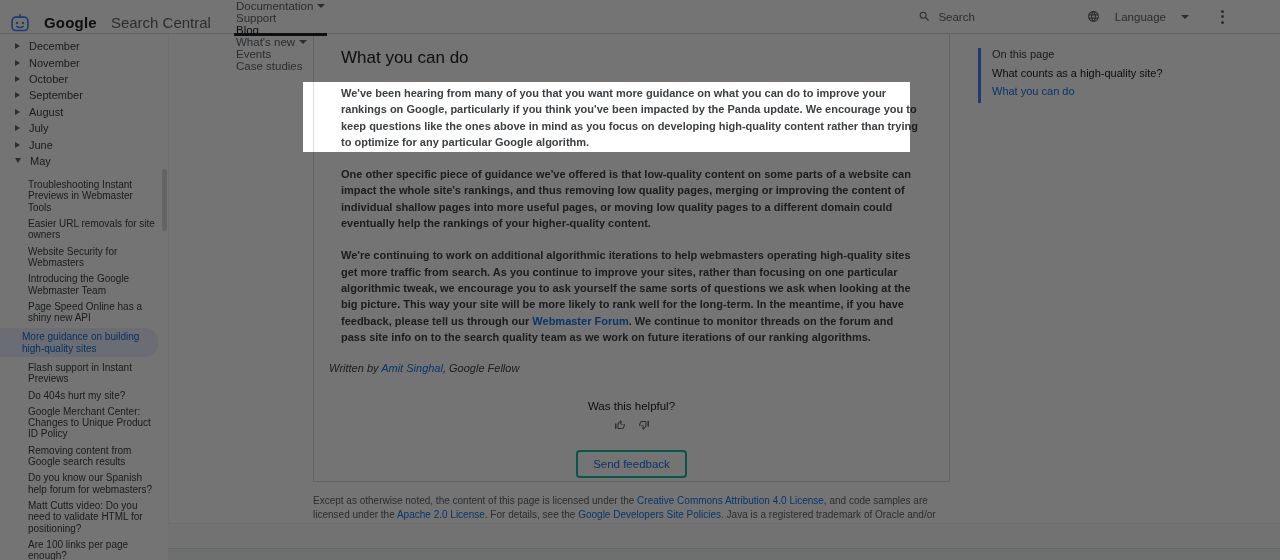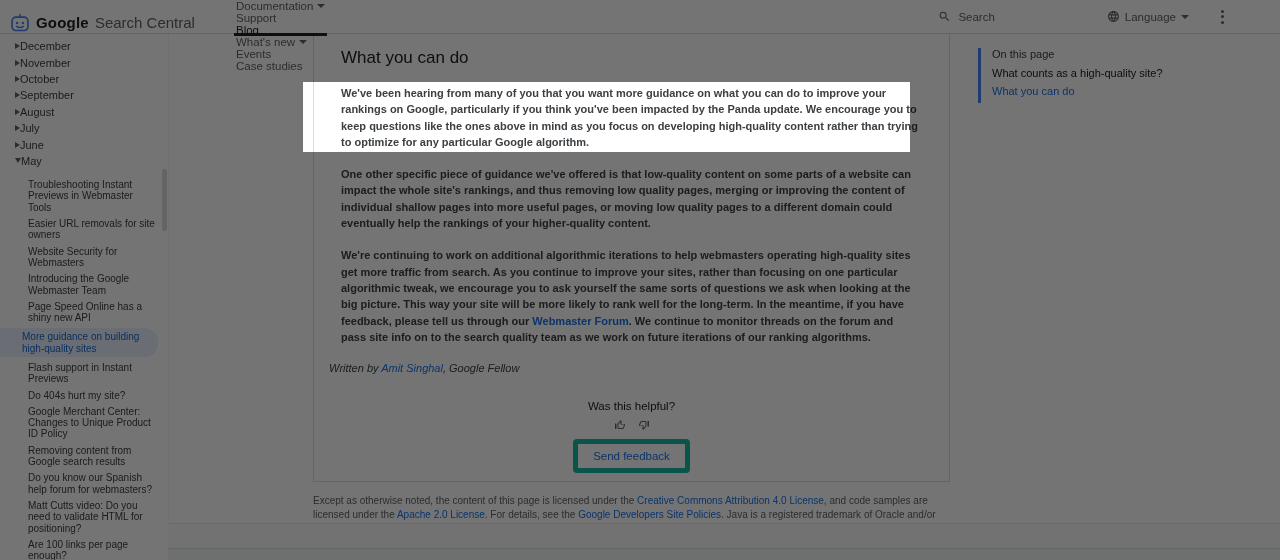--- a/index.html
+++ b/index.html
@@ -2,41 +2,41 @@
 <html><head>
 <meta charset="utf-8">
 <style>
   html,body{margin:0;padding:0;}
   body{font-family:"Liberation Sans",sans-serif;}
   #app{position:relative;width:1280px;height:560px;background:#fff;overflow:hidden;}
 
   
   .header{position:absolute;top:0;left:0;right:0;height:33px;background:#fff;
     border-bottom:1px solid #dadce0;display:flex;align-items:center;z-index:5;}
-  .logo{display:flex;align-items:center;gap:6px;padding-left:10px;width:212px;cursor:pointer;margin-top:12px;}
+  .logo{display:flex;align-items:center;gap:14px;padding-left:10px;width:212px;cursor:pointer;margin-top:12px;}
   .logo .brand{font-size:15px;font-weight:700;color:#202124;letter-spacing:.2px;}
   .logo .product{font-size:15px;color:#5f6368;}
   .tabs{display:flex;height:33px;flex-direction:column;}
   .tab{position:relative;display:flex;align-items:center;gap:4px;height:33px;
     padding:0 14px;font-size:11.5px;color:#5f6368;cursor:pointer;white-space:nowrap;}
   .tab.active{color:#202124;}
   .tab.active::after{content:"";position:absolute;left:12px;right:12px;bottom:0;height:3px;background:#202124;}
   .caret{width:0;height:0;border-top:4px solid currentColor;border-left:4px solid transparent;
     border-right:4px solid transparent;display:inline-block;}
   .hdr-right{margin-left:auto;display:flex;align-items:center;padding-right:52px;}
   .search-btn{display:flex;align-items:center;gap:7px;font-size:11.5px;color:#5f6368;cursor:pointer;}
-  .lang-btn{display:flex;align-items:center;gap:5px;font-size:11.5px;color:#5f6368;cursor:pointer;margin-left:112px;}
+  .lang-btn{display:flex;align-items:center;gap:15px;font-size:11.5px;color:#5f6368;cursor:pointer;margin-left:112px;}
   .kebab{display:flex;flex-direction:column;gap:2.5px;margin-left:28px;padding:4px;cursor:pointer;}
   .kebab i{width:3px;height:3px;border-radius:50%;background:#5f6368;}
 
   
   .sidebar{position:absolute;top:33px;left:0;width:168px;bottom:0;background:#fff;
     border-right:1px solid #f1f3f4;overflow:hidden;}
   .months{padding-top:5px;}
-  .month{display:flex;align-items:center;height:16.4px;padding-left:15px;
+  .month{display:flex;align-items:center;gap:9px;height:16.4px;padding-left:15px;
     font-size:11px;color:#3c4043;cursor:pointer;}
   .tri-r{width:0;height:0;border-left:5px solid #5f6368;border-top:3.5px solid transparent;
     border-bottom:3.5px solid transparent;}
   .tri-d{width:0;height:0;border-top:5px solid #5f6368;border-left:3.5px solid transparent;
     border-right:3.5px solid transparent;}
   .posts{margin-top:10px;}
   .post{font-size:10px;line-height:11.3px;color:#3c4043;padding:0 10px 0 28px;
     margin-bottom:5px;cursor:pointer;}
   .post.active{background:#e8f0fe;color:#1967d2;border-radius:0 13px 13px 0;
     margin-right:10px;padding-top:3px;padding-bottom:3px;padding-left:22px;}
@@ -48,22 +48,22 @@
     background:#fff;border:1px solid #dadce0;border-top:none;}
   .card h2{margin:14px 27px 0 27px;font-size:17px;line-height:22px;font-weight:500;color:#202124;}
   .para{margin:16px 28px 0 27px;font-size:11px;line-height:16.3px;color:#3c4043;font-weight:bold;}
   .inline-link{color:#1a73e8;text-decoration:none;cursor:pointer;}
   .byline{margin:17px 28px 0 15px;font-size:11px;font-style:italic;color:#3c4043;}
   .feedback{text-align:center;margin-top:26px;}
   .helpful{font-size:11.5px;color:#202124;}
   .thumbs{display:flex;justify-content:center;gap:12px;margin-top:7px;}
   .thumb{cursor:pointer;display:inline-flex;}
   .thumb.down svg{transform:rotate(180deg);}
-  .send-btn{display:inline-block;margin-top:8px;font-size:11.5px;font-weight:500;color:#1a73e8;
-    border:5px solid #14b8a6;border-radius:4px;padding:6px 15px;background:#fff;cursor:pointer;}
+  .send-btn{display:inline-block;margin-top:19px;font-size:11.5px;font-weight:500;color:#1a73e8;
+    border:2px solid #14b8a6;border-radius:4px;padding:6px 15px;background:#fff;cursor:pointer;}
 
   
   .toc{position:absolute;left:978px;top:48px;border-left:3px solid #4285f4;padding-left:11px;}
   .toc-title{font-size:11px;font-weight:500;color:#3c4043;margin-bottom:7px;}
   .toc-item{font-size:11px;color:#202124;margin-bottom:6px;cursor:pointer;}
   .toc-item.active{color:#1a73e8;}
 
   
   .license{position:absolute;left:313px;top:494px;width:628px;font-size:10px;
     line-height:13.8px;color:#5f6368;}

